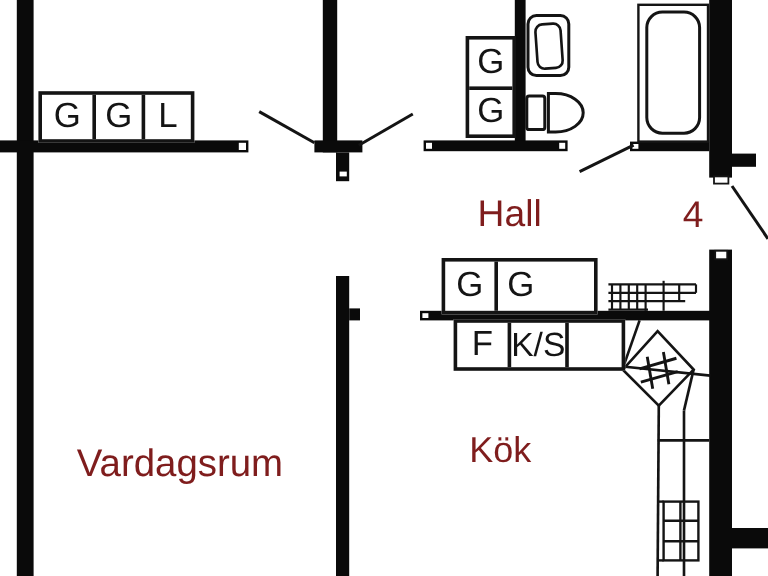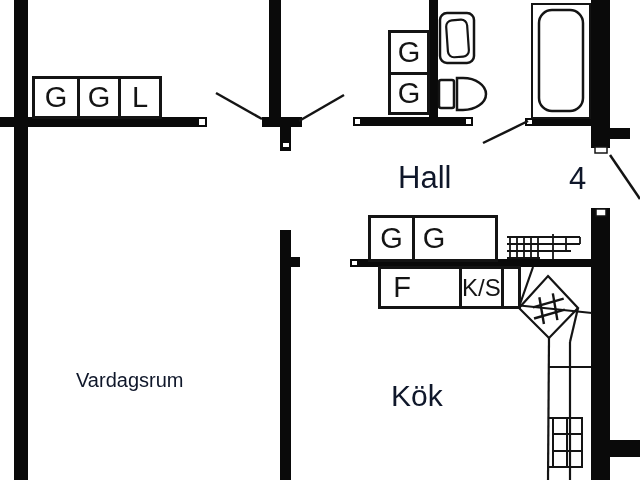--- a/index.html
+++ b/index.html
@@ -15,23 +15,23 @@
   .row.col{flex-direction:column;}
   .row .cell{
     display:flex;align-items:center;justify-content:center;
     font-size:29px;line-height:1;color:#141414;flex:0 0 auto;
     overflow:visible;white-space:nowrap;
   }
   .row:not(.col) .cell{height:100%;}
   .row.col .cell{width:100%;}
   .row:not(.col) .cell + .cell{border-left:3px solid #141414;}
   .row.col .cell + .cell{border-top:3px solid #141414;}
-  .cell.small{font-size:24px;margin-left:36px;}
+  .cell.small{font-size:28px;}
   .room-label{
-    position:absolute;color:#0f172a;line-height:1;white-space:nowrap;
+    position:absolute;color:#7f1d1d;line-height:1;white-space:nowrap;
   }
 </style>
 </head>
 <body>
 
 <div class="stage">
 
   <svg width="640" height="480" viewBox="0 0 640 480">
 
     <g fill="#0a0a0a" stroke="none">
@@ -142,16 +142,16 @@
   </div>
 
   <div class="row" style="left:378px;top:266px;width:143px;height:43px">
     <div class="cell" style="flex-basis:42px">F</div>
     <div class="cell small" style="flex-basis:37px">K/S</div>
     <div class="cell" style="flex-basis:52px"></div>
   </div>
 
   <div class="room-label" style="left:398px;top:162px;font-size:31px">Hall</div>
   <div class="room-label" style="left:569px;top:163px;font-size:31px">4</div>
-  <div class="room-label" style="left:76px;top:370px;font-size:20px">Vardagsrum</div>
-  <div class="room-label" style="left:391px;top:381px;font-size:30px">Kök</div>
+  <div class="room-label" style="left:64px;top:370px;font-size:32px">Vardagsrum</div>
+  <div class="room-label" style="left:391px;top:361px;font-size:30px">Kök</div>
 
 </div>
 
 </body></html>

